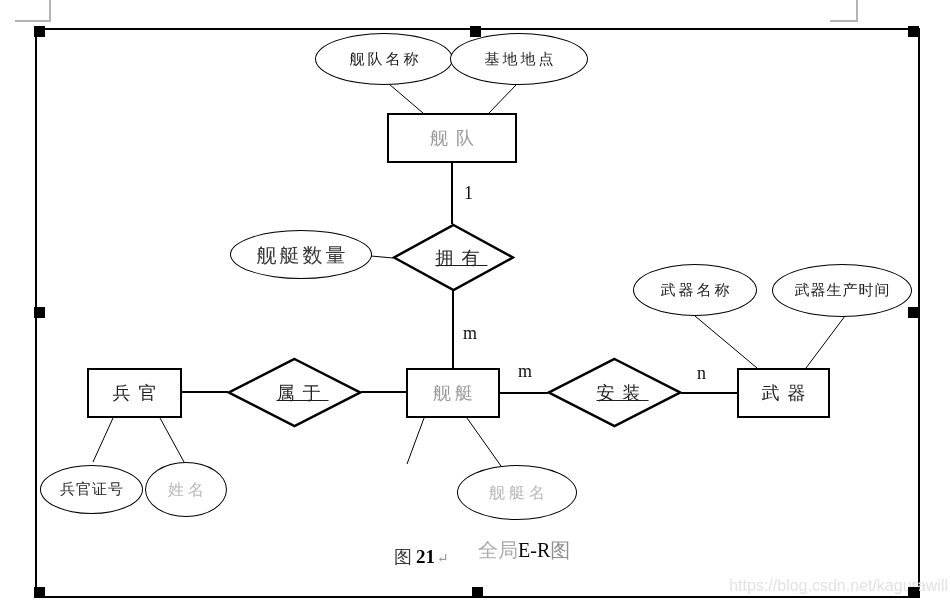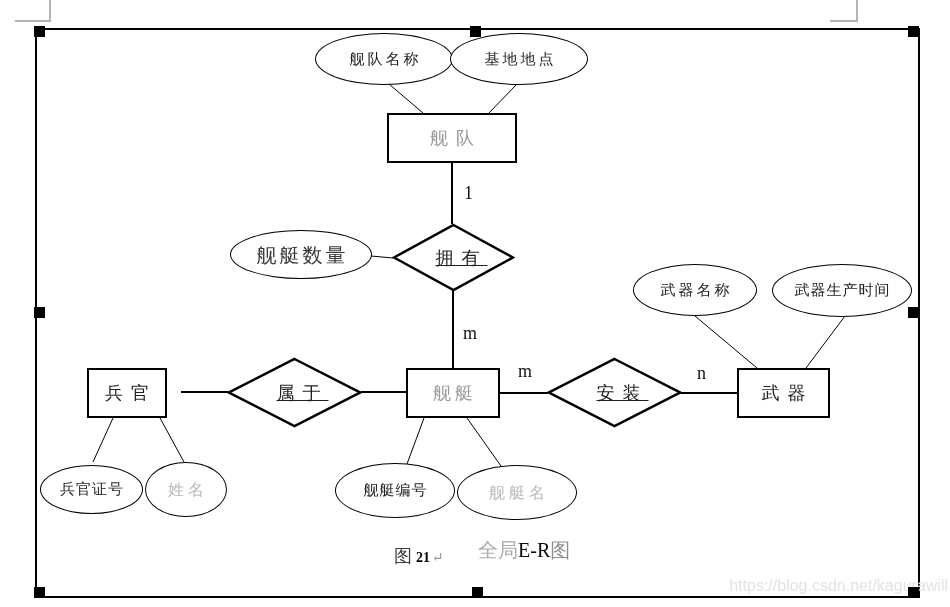--- a/index.html
+++ b/index.html
@@ -43,21 +43,21 @@
 
   .card {
     position:absolute; font-family:"Liberation Serif","DejaVu Serif",serif;
     font-size:18px; color:#111; line-height:1;
   }
   .handle {
     position:absolute; width:11px; height:11px; background:#000000;
   }
   .caption { position:absolute; line-height:1; white-space:nowrap; }
   .cap-hanzi  { font-size:18px; color:#3c3c3c; }
-  .cap-number { font-size:14px; font-weight:bold; color:#000; font-family:"Liberation Serif",serif; }
+  .cap-number { font-size:19px; font-weight:bold; color:#000; font-family:"Liberation Serif",serif; }
   .cap-return { font-size:14px; color:#9a9a9a; margin-left:2px; }
   .cap-prefix { font-size:20px; color:#ababab; }
   .cap-er     { font-size:20px; color:#0a0a0a; font-family:"Liberation Serif",serif; }
   .cap-suffix { font-size:20px; color:#8f8f8f; }
   .watermark {
     position:absolute; left:700px; top:578px; width:248px; text-align:right;
     font-family:"Liberation Sans","DejaVu Sans",sans-serif;
     font-size:16px; color:#e3e3e3; line-height:1; white-space:nowrap;
   }
 </style>
@@ -99,23 +99,20 @@
   </div>
   <div class="ellipse" style="left:230px;top:230px;width:142px;height:49px;font-size:20px;">
     <span class="ink-soft sp3">舰艇数量</span>
   </div>
   <div class="ellipse" style="left:40px;top:465px;width:103px;height:49px;">
     <span class="ink sp1">兵官证号</span>
   </div>
   <div class="ellipse" style="left:145px;top:462px;width:82px;height:55px;font-size:16px;">
     <span class="lightgray sp4">姓名</span>
   </div>
-  <div class="ellipse" style="left:335px;top:463px;width:120px;height:55px;">
-    <span class="ink sp1">舰艇编号</span>
-  </div>
   <div class="ellipse" style="left:457px;top:465px;width:120px;height:55px;font-size:16px;">
     <span class="lightgray sp4">舰艇名</span>
   </div>
   <div class="ellipse" style="left:633px;top:264px;width:124px;height:52px;">
     <span class="ink sp3">武器名称</span>
   </div>
   <div class="ellipse" style="left:772px;top:264px;width:140px;height:53px;">
     <span class="ink sp1">武器生产时间</span>
   </div>
 
@@ -134,21 +131,21 @@
   <div class="diamond" style="left:547px;top:357px;width:135px;height:71px;">
     <svg width="135" height="71">
       <polygon points="67.5,2 133,35.5 67.5,69 2,35.5" fill="#ffffff" stroke="#000000" stroke-width="2.5"></polygon>
     </svg>
     <span class="dlabel sp8">安装</span>
   </div>
 
   <div class="entity" style="left:387px;top:113px;width:130px;height:50px;">
     <span class="gray sp8">舰队</span>
   </div>
-  <div class="entity" style="left:87px;top:368px;width:80px;height:50px;">
+  <div class="entity" style="left:87px;top:368px;width:95px;height:50px;">
     <span class="ink sp8">兵官</span>
   </div>
   <div class="entity" style="left:406px;top:368px;width:94px;height:50px;">
     <span class="gray sp4">舰艇</span>
   </div>
   <div class="entity" style="left:737px;top:368px;width:93px;height:50px;">
     <span class="ink sp8">武器</span>
   </div>
 
   <div class="card" style="left:464px;top:184px;">1</div>

